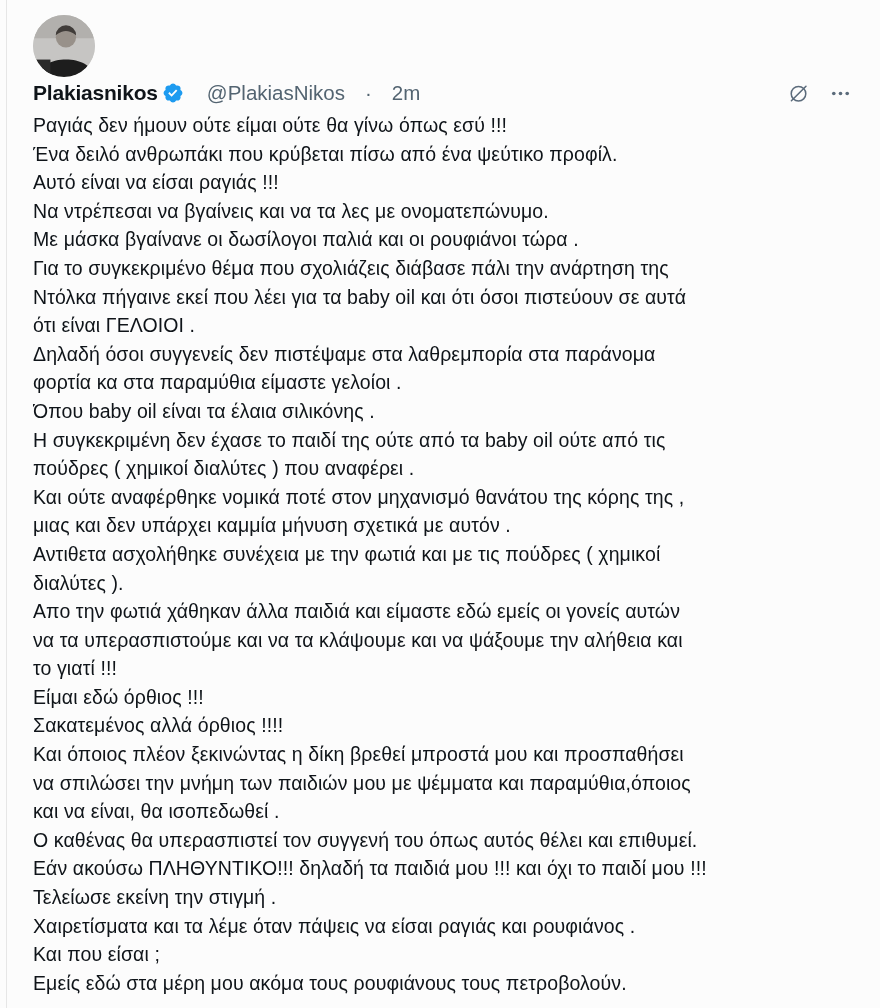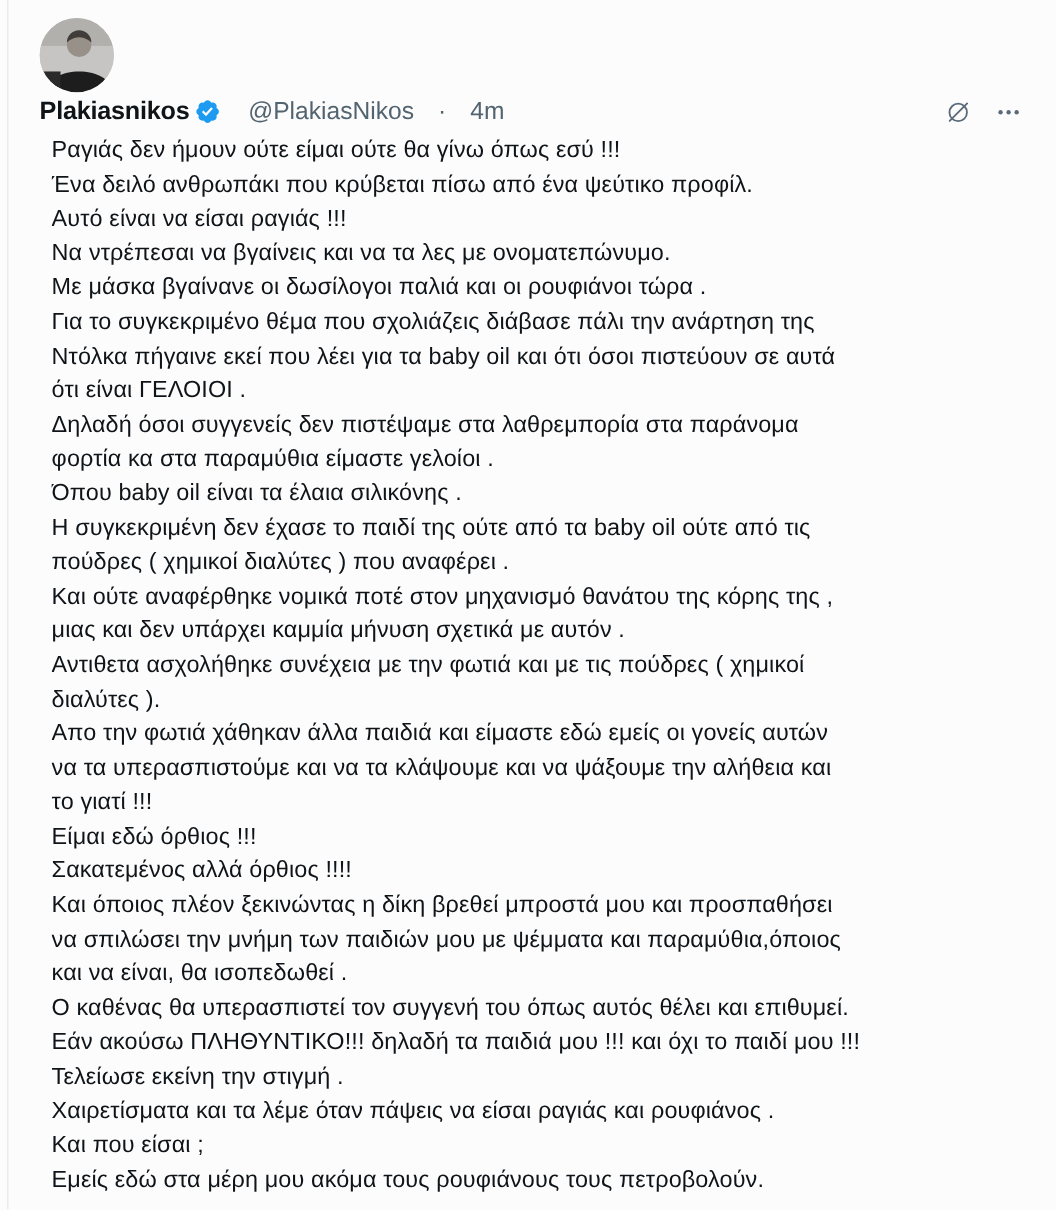--- a/index.html
+++ b/index.html
@@ -83,21 +83,20 @@
   .hbtn svg { width: 23px; height: 23px; }
   .hbtn + .hbtn { margin-left: 12px; }
   .post-text {
     font-size: 19.5px;
     line-height: 28.6px;
     margin-top: 2px;
     letter-spacing: 0.1px;
     white-space: pre;
     overflow: hidden;
     color: #0f1419;
-    margin-left: 10px;
   }
   .actions {
     display: flex;
     align-items: center;
     margin-top: 11px;
     padding: 4px 0 10px 2px;
     color: #536471;
   }
   .action {
     flex: 1;
@@ -151,21 +150,21 @@
     <div class="header">
       <span class="display-name">Plakiasnikos</span>
       <span class="badge">
         <svg viewBox="0 0 24 24" fill="#1d9bf0">
           <path d="M22.25 12c0-1.43-.88-2.67-2.19-3.34.46-1.39.2-2.9-.81-3.91s-2.52-1.27-3.91-.81c-.66-1.31-1.91-2.19-3.34-2.19s-2.67.88-3.33 2.19c-1.4-.46-2.91-.2-3.92.81s-1.26 2.52-.8 3.91c-1.31.67-2.2 1.91-2.2 3.34s.89 2.67 2.2 3.34c-.46 1.39-.21 2.9.8 3.91s2.52 1.26 3.91.81c.67 1.31 1.91 2.19 3.34 2.19s2.68-.88 3.34-2.19c1.39.45 2.9.2 3.91-.81s1.27-2.52.81-3.91c1.31-.67 2.19-1.91 2.19-3.34zm-11.71 4.2L6.8 12.46l1.41-1.42 2.26 2.26 4.8-5.23 1.47 1.36-6.2 6.77z"></path>
         </svg>
       </span>
       <span class="meta">
         <span class="handle">@PlakiasNikos</span>
         <span class="sep">·</span>
-        <span class="time">4m</span>
+        <span class="time">2m</span>
       </span>
       <span class="header-spacer"></span>
       <span class="hbtn">
         <svg viewBox="0 0 24 24" fill="none" stroke="currentColor" stroke-width="1.6">
           <circle cx="12" cy="12.2" r="7.6"></circle>
           <path d="M4.6 19.6 L19.8 4.4" stroke-linecap="round"></path>
         </svg>
       </span>
       <span class="hbtn">
         <svg viewBox="0 0 24 24" fill="currentColor">

